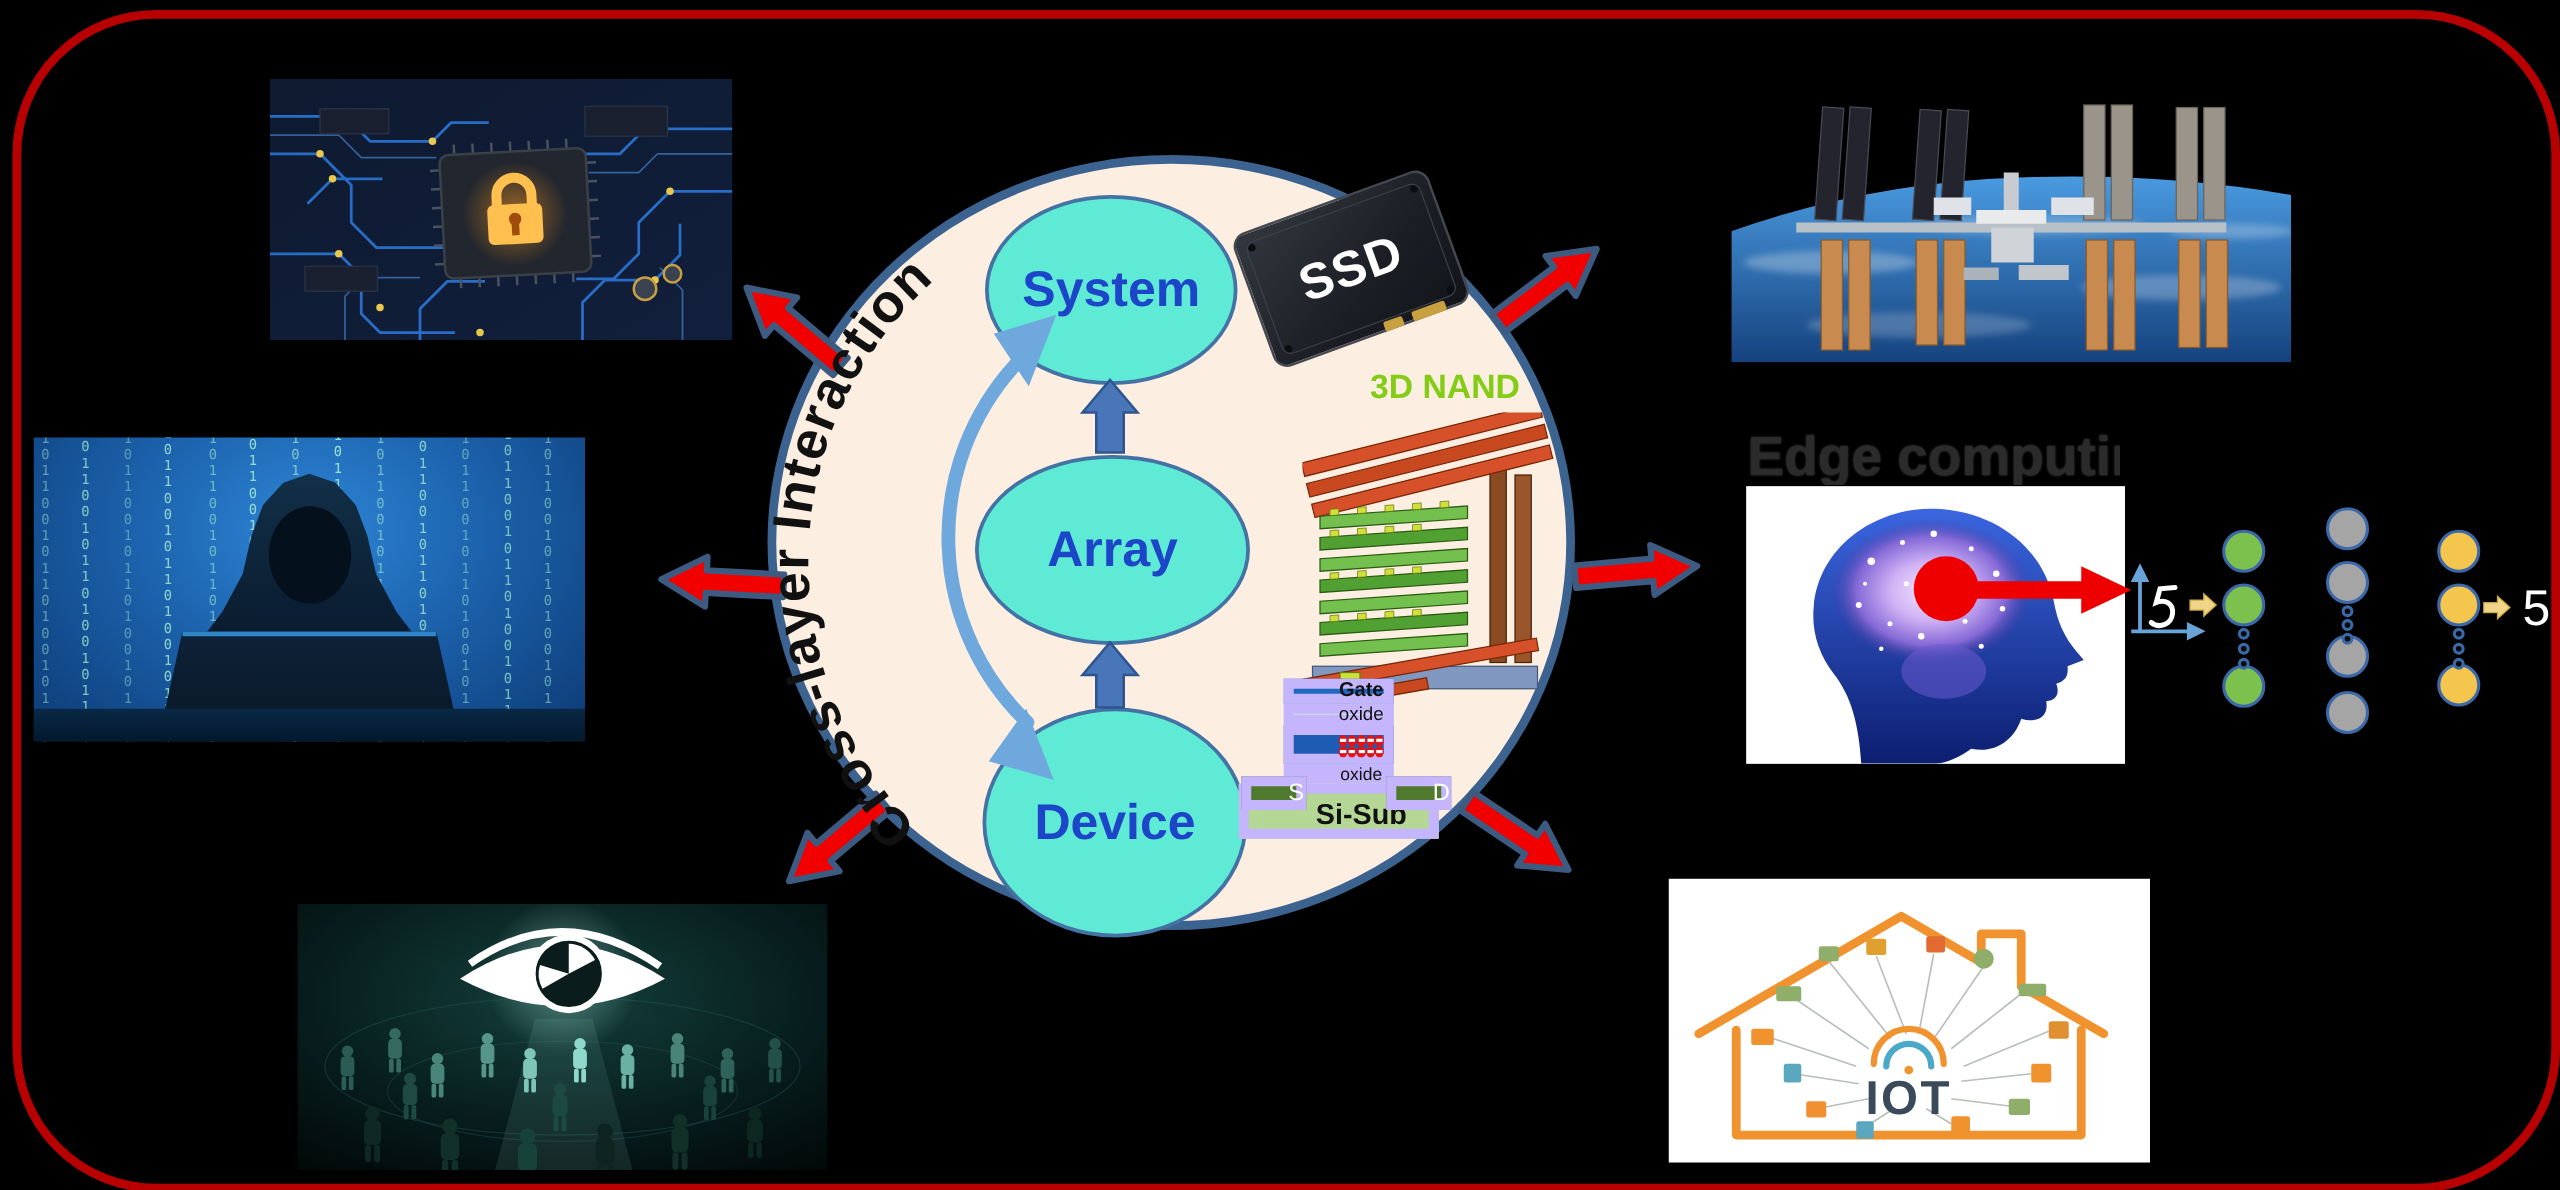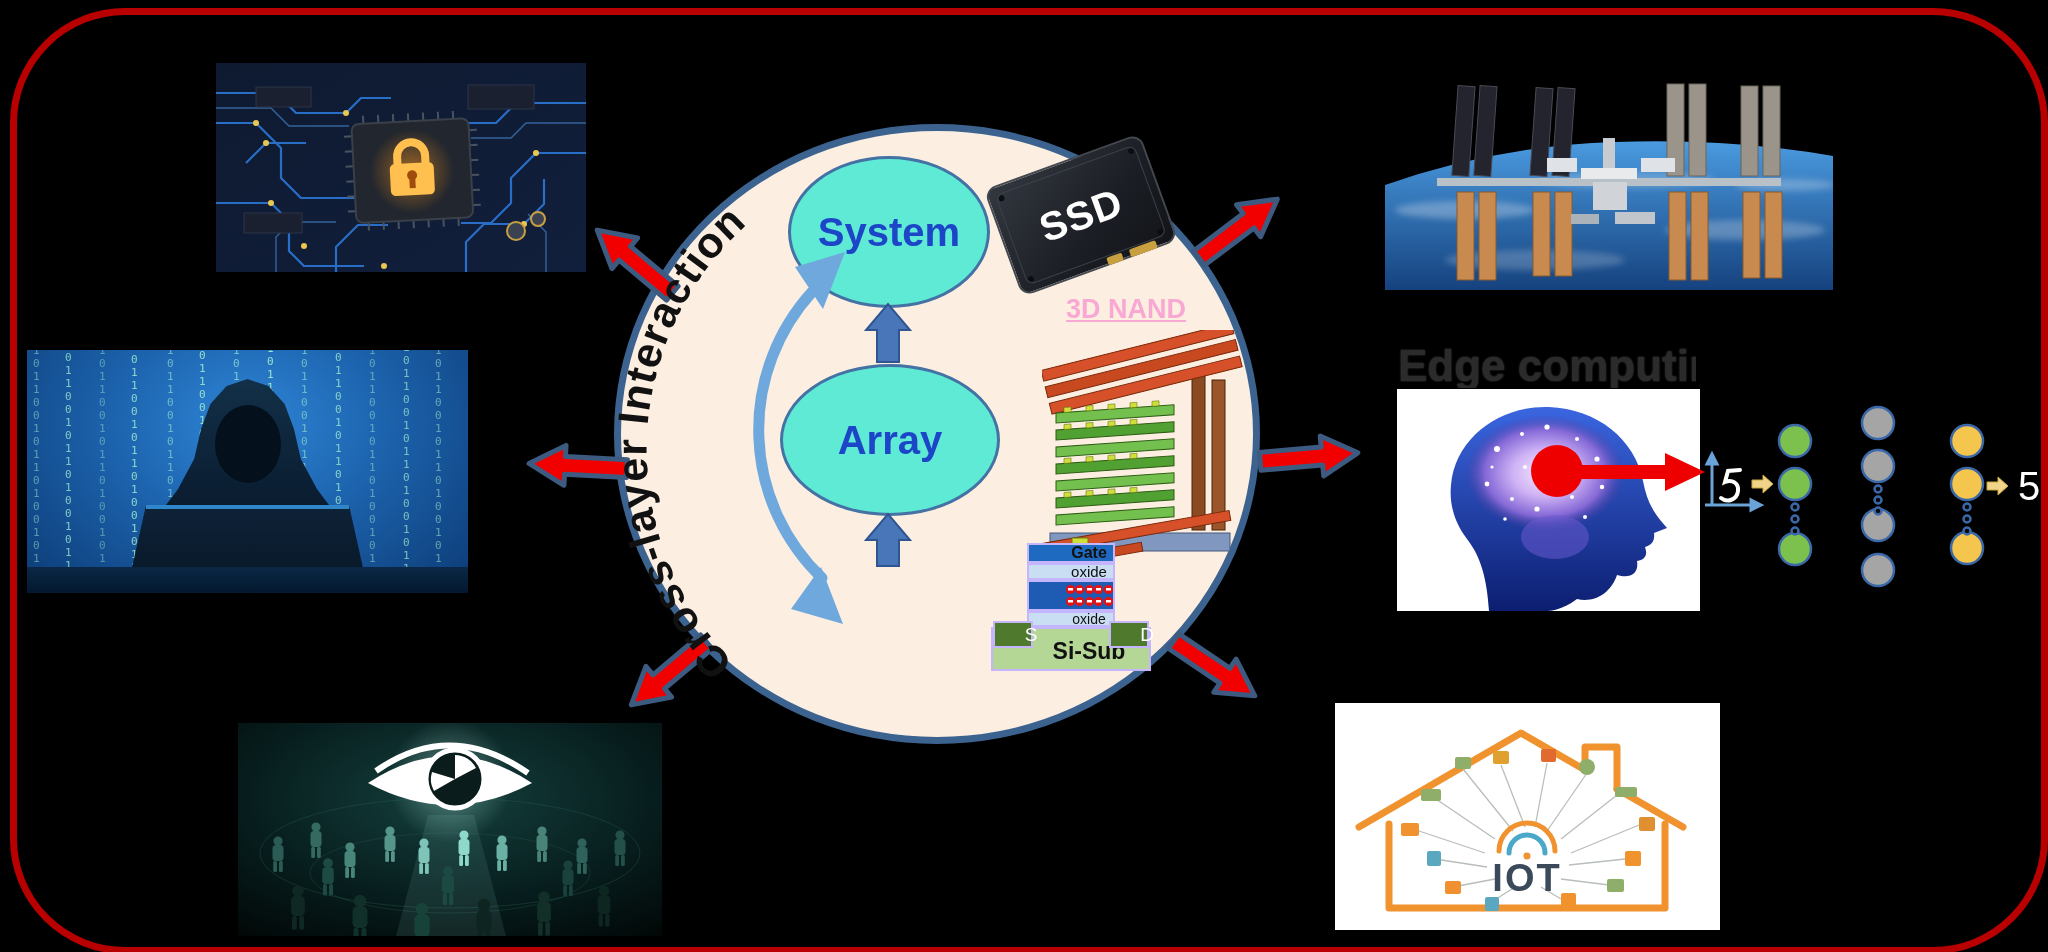--- a/index.html
+++ b/index.html
@@ -25,25 +25,25 @@
   
   #ssd{left:998px;top:158px;width:162px;height:110px;transform:rotate(-20deg);
        background:linear-gradient(145deg,#33373f 0%,#1b1e24 60%,#121419 100%);
        border:2px solid #44484f;border-radius:12px;display:flex;align-items:center;justify-content:center;}
   #ssd::after{content:"";position:absolute;inset:7px;border:1px solid #3c4048;border-radius:8px;}
   #ssd .screw{position:absolute;width:6px;height:6px;border-radius:50%;background:#0b0d11;}
   #ssd .pins{position:absolute;bottom:-2px;background:#c8a040;height:8px;border-radius:2px;}
   #ssd-label{color:#fff;font-weight:bold;font-size:40px;letter-spacing:1px;}
 
   
-  #nand-label{left:1036px;top:294px;width:180px;text-align:center;color:#f9a8d4;
-              font-weight:bold;font-size:27px;text-decoration:underline;}
-
-  
-  .tbar{position:absolute;box-sizing:border-box;border:2px solid #c4b5fd;
+  #nand-label{left:1036px;top:294px;width:180px;text-align:right;color:#84cc16;
+              font-weight:bold;font-size:27px;}
+
+  
+  .tbar{position:absolute;box-sizing:border-box;border:8px solid #c4b5fd;
         display:flex;align-items:center;justify-content:center;color:#111;padding-left:36px;}
   #t-gate{left:1027px;top:543px;width:88px;height:20px;background:#1e6ac0;font-size:16px;font-weight:bold;}
   #t-ox1{left:1027px;top:563px;width:88px;height:17px;background:#c9def2;font-size:15px;}
   #t-trap{left:1027px;top:580px;width:88px;height:31px;background:#1e5cb4;
           flex-direction:column;justify-content:space-evenly;}
   #t-ox2{left:1027px;top:611px;width:88px;height:16px;background:#c9def2;font-size:14px;}
   #t-sub{left:991px;top:627px;width:160px;height:44px;background:#b5d795;
          font-size:23px;font-weight:bold;padding-top:4px;}
   #t-src{left:993px;top:621px;width:40px;height:27px;background:#4f7a2e;color:#fff;font-size:19px;z-index:4;}
   #t-drn{left:1109px;top:621px;width:40px;height:27px;background:#4f7a2e;color:#fff;font-size:19px;z-index:4;}
@@ -95,20 +95,23 @@
 <div id="canvas">
   <div id="frame" class="abs"></div>
 
   <div id="core-circle" class="abs"></div>
 
   <div id="ellipse-system" class="abs layer-ellipse">
     <span class="layer-label">System</span>
   </div>
   <div id="ellipse-array" class="abs layer-ellipse">
     <span class="layer-label">Array</span>
+  </div>
+  <div id="ellipse-device" class="abs layer-ellipse">
+    <span class="layer-label">Device</span>
   </div>
 
   <svg class="abs" style="left:0;top:0;z-index:3;pointer-events:none" width="2048" height="952">
     <polygon points="877,362 877,330 866,330 888,304 910,330 899,330 899,362" fill="#4876b8" stroke="#2f5590" stroke-width="2"></polygon>
     <polygon points="877,566 877,540 866,540 888,514 910,540 899,540 899,566" fill="#4876b8" stroke="#2f5590" stroke-width="2"></polygon>
     <path d="M 822,578 A 205,205 0 0 1 812,292" fill="none" stroke="#6fa8dc" stroke-width="11" stroke-linecap="round"></path>
     <polygon points="845,252 795,267 823,309" fill="#6fa8dc"></polygon>
     <polygon points="843,624 791,609 821,567" fill="#6fa8dc"></polygon>
     <defs>
         <path id="txtArc" d="M 748,676 A 303,303 0 0 1 855,162" fill="none"></path>

